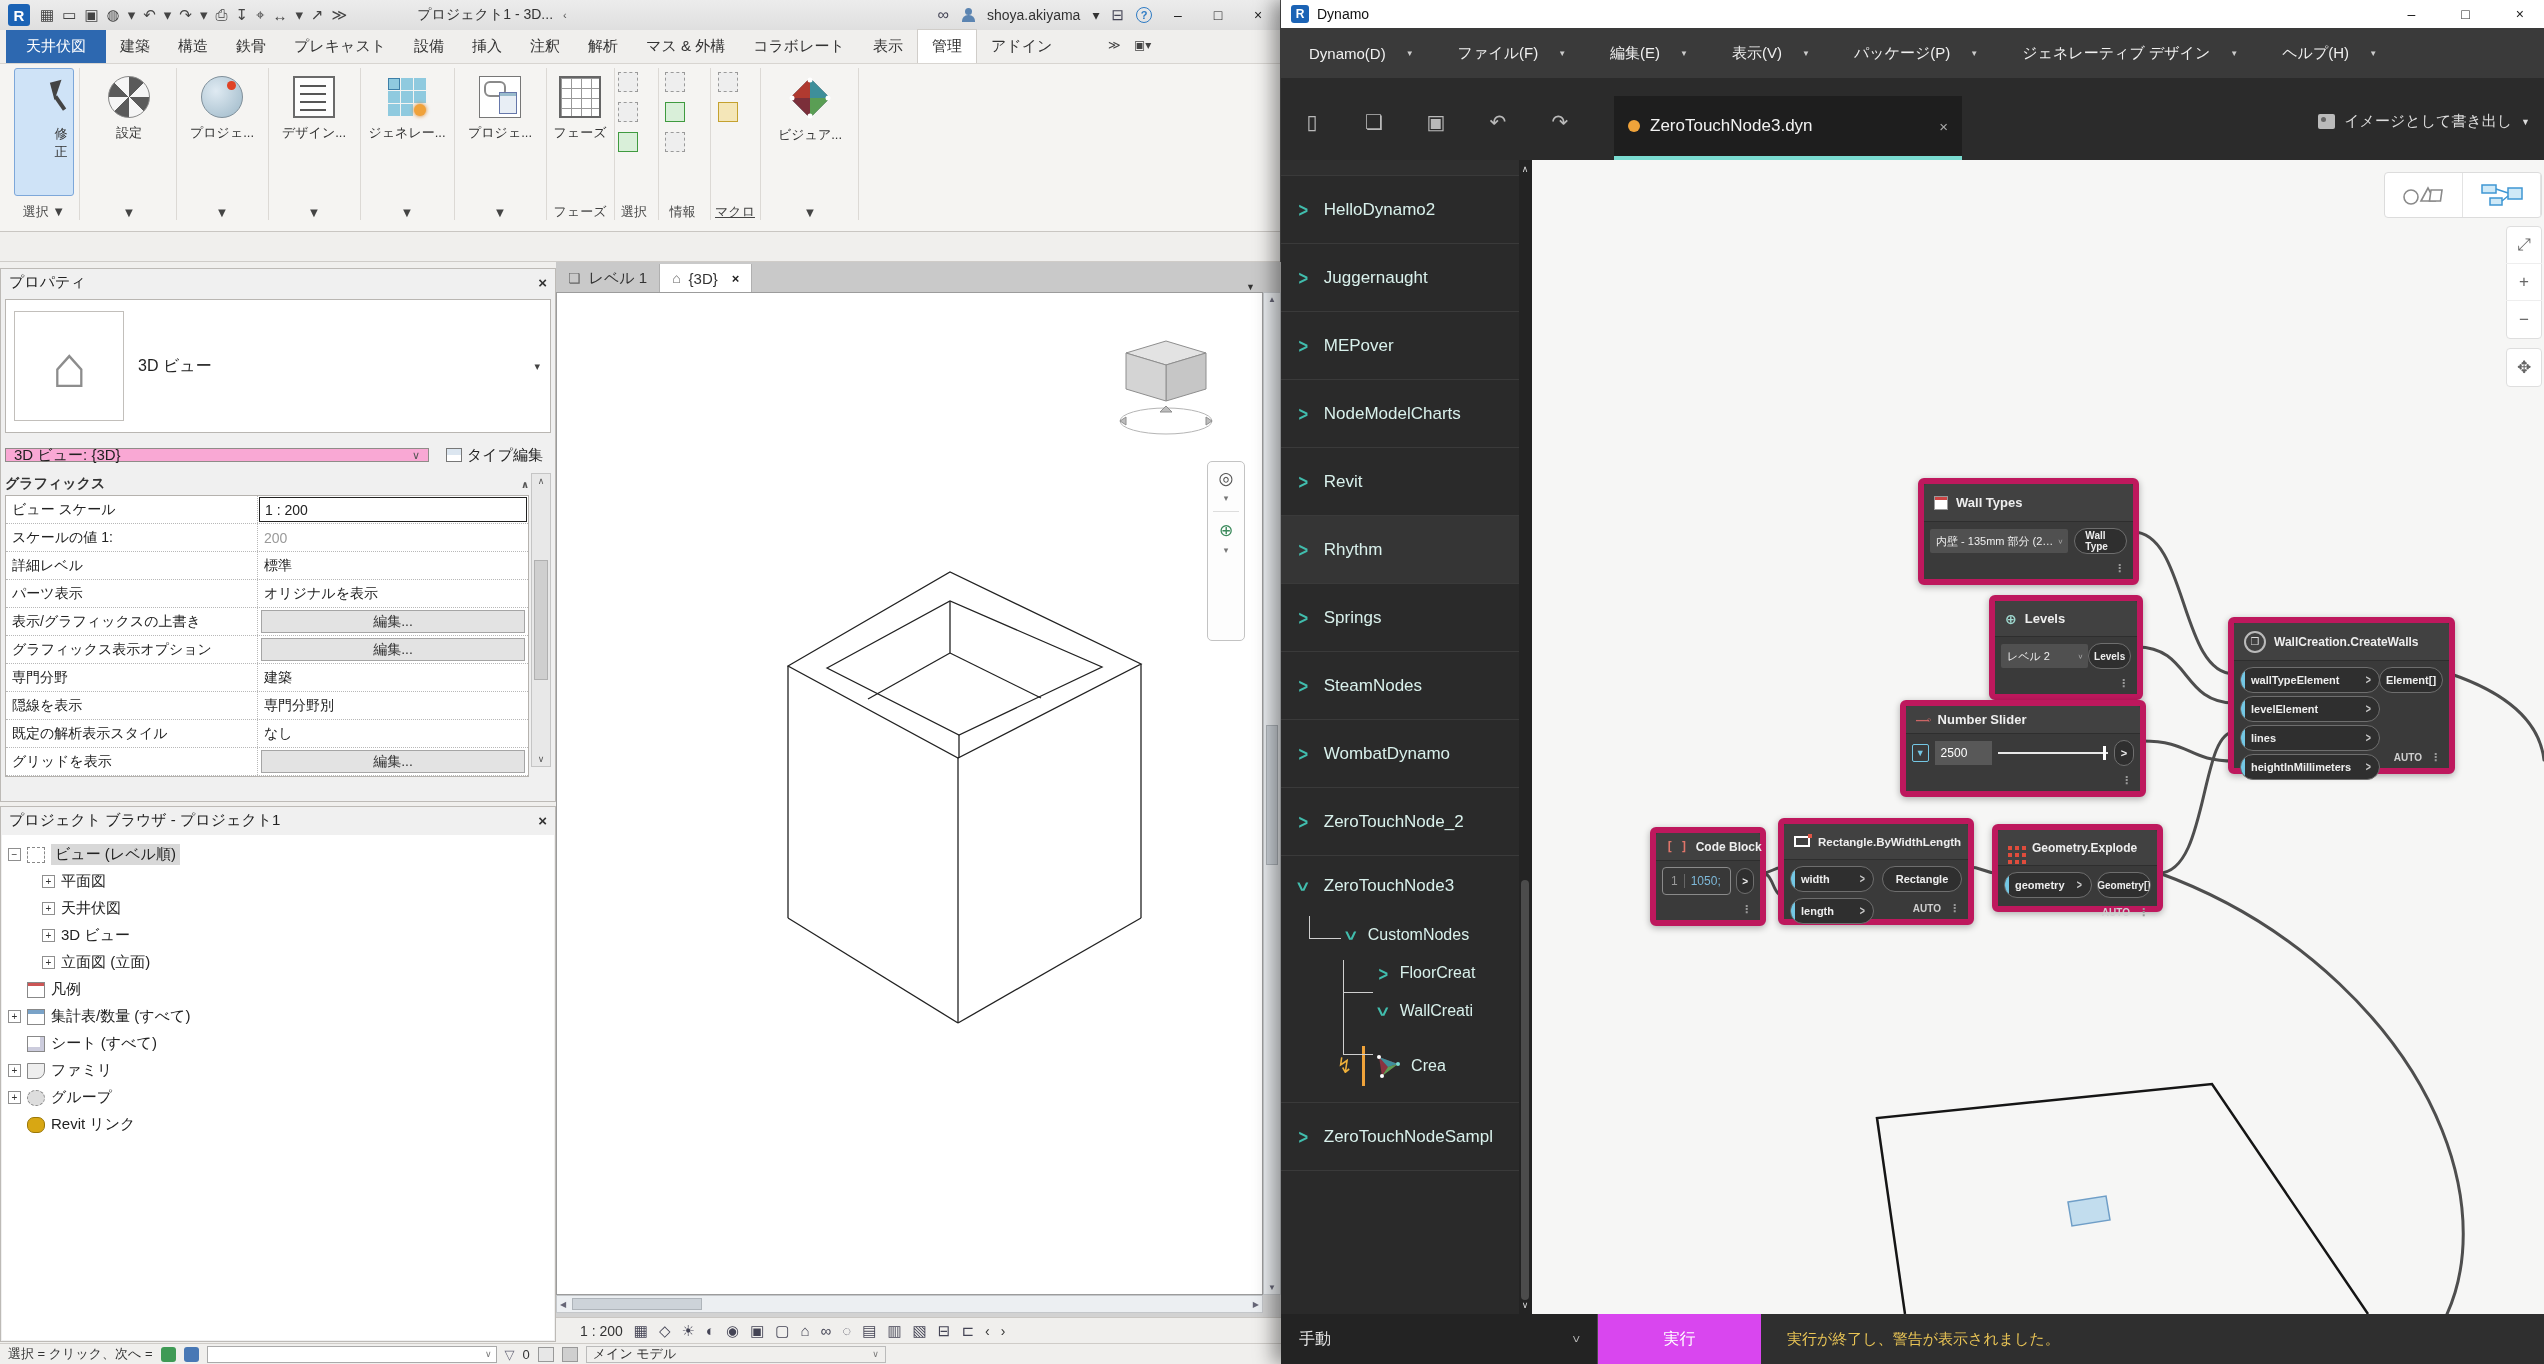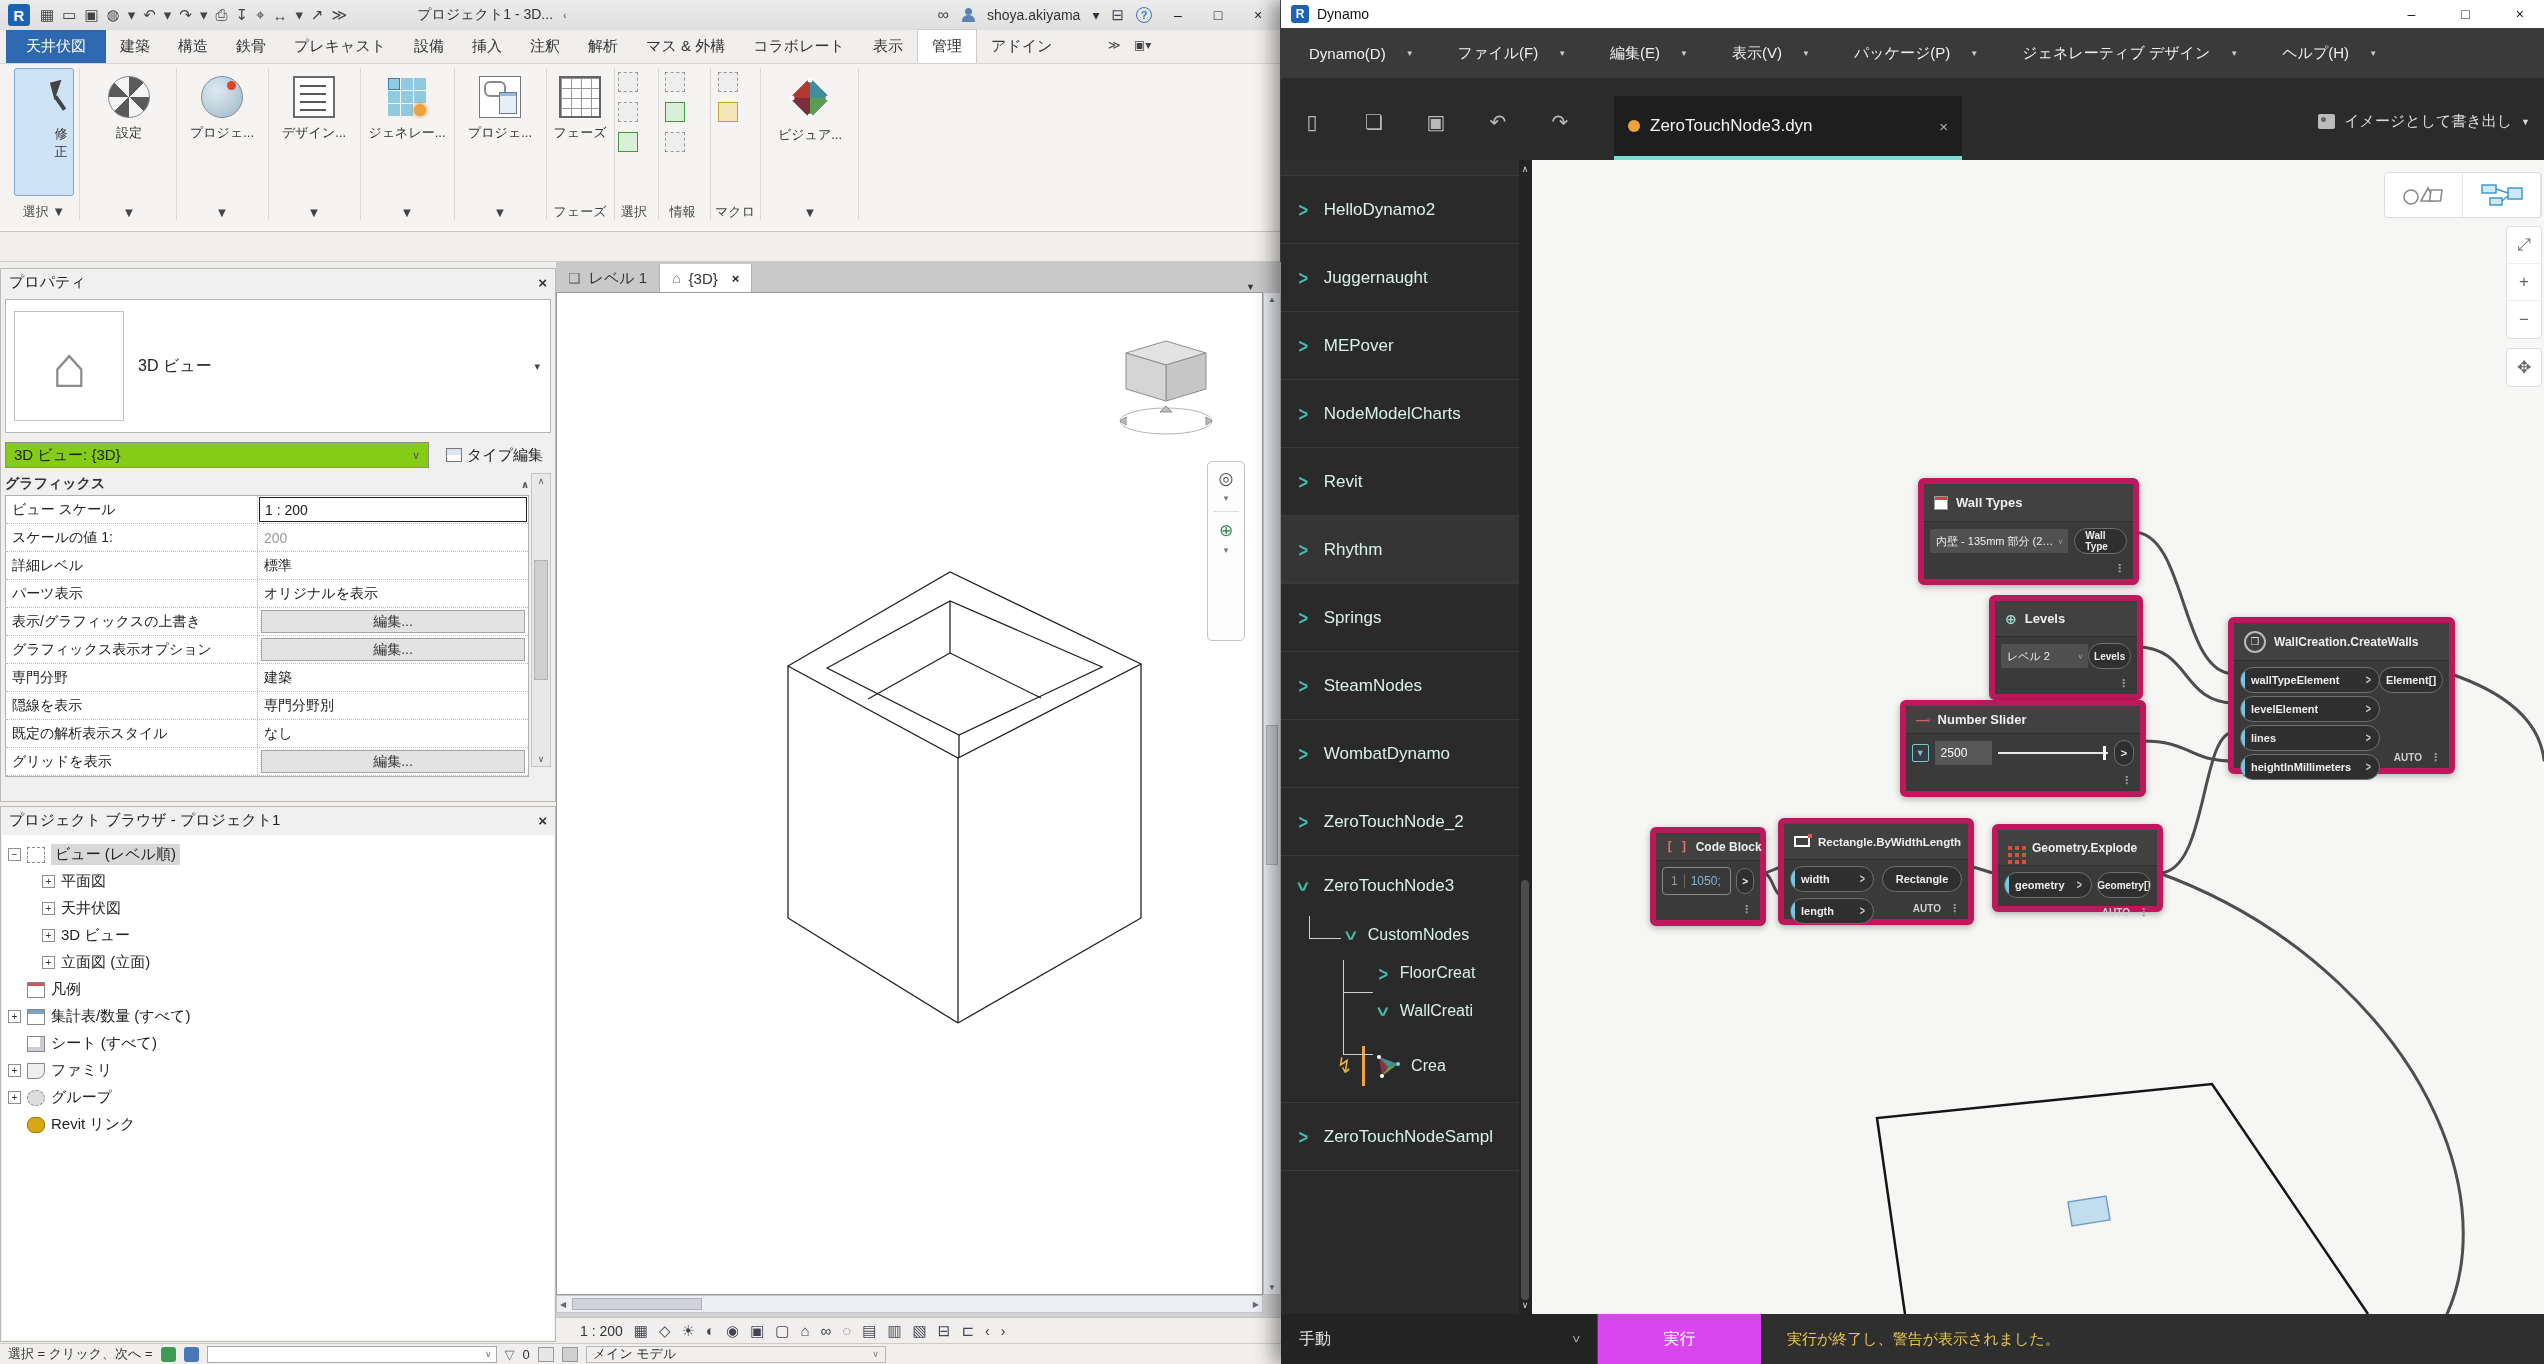--- a/index.html
+++ b/index.html
@@ -56,21 +56,21 @@
 .optbar{position:absolute;left:0;top:232px;width:100%;height:30px;background:#f0efed;border-bottom:1px solid #cfccc8}
 
 .pal{position:absolute;background:#f0f0f0;border:1px solid #bdbab6}
 .pal-h{height:26px;display:flex;align-items:center;padding:0 8px;font-size:15px;color:#222}
 .pal-h .x{margin-left:auto;font-size:15px;color:#333;font-weight:bold}
 .prev-box{position:absolute;left:4px;top:30px;right:4px;height:134px;background:#fff;border:1px solid #b9b6b2;display:flex;align-items:center}
 .prev-ic{width:110px;height:110px;margin-left:8px;border:1px solid #c2bfbb;display:flex;align-items:center;justify-content:center;font-size:58px;color:#8d8d8d}
 .prev-lb{margin-left:14px;font-size:16px;color:#222}
 .prev-dd{margin-left:auto;margin-right:10px;font-size:11px;color:#444}
 .typesel{position:absolute;left:4px;top:170px;height:32px;display:flex;align-items:center}
-.typesel .combo{width:424px;height:26px;background:#84cc16;border:1px solid #8f8c88;display:flex;align-items:center;padding:0 8px;font-size:15px;color:#222}
+.typesel .combo{width:424px;height:14px;background:#f9a8d4;border:1px solid #8f8c88;display:flex;align-items:center;padding:0 8px;font-size:15px;color:#222}
 .typesel .combo .dd{margin-left:auto;font-size:11px;color:#555}
 .typeedit{margin-left:8px;height:30px;display:flex;align-items:center;gap:5px;padding:0 8px;font-size:15px;color:#222;border:1px solid transparent}
 .typeedit .tic{width:16px;height:14px;border:1px solid #777;background:linear-gradient(#dce6f0 50%,#fff 50%)}
 .sect{position:absolute;left:4px;top:204px;width:524px;height:22px;display:flex;align-items:center;font-size:14px;font-weight:bold;color:#333}
 .sect .car{margin-left:auto;font-size:10px;color:#555}
 .ptable{position:absolute;left:4px;top:226px;width:524px;background:#fff;border:1px solid #b5b2ae}
 .prow{display:flex;height:28px;border-bottom:1px dotted #b8b8b8;font-size:14px;color:#222}
 .prow .pl{width:252px;padding:0 6px;display:flex;align-items:center;border-right:1px dotted #b8b8b8;white-space:nowrap;overflow:hidden}
 .prow .pv{flex:1;display:flex;align-items:center;padding:0 6px;white-space:nowrap;overflow:hidden}
 .prow .pv.input{border:1.5px solid #222;margin:1px;padding:0 5px}
@@ -332,21 +332,21 @@
       <div class="grouplbls" id="grouplbls">
           <div class="gl" style="left: 14px; width: 60px;">選択 ▼</div>
           <div class="gl" style="left: 84px; width: 90px;">▼</div>
           <div class="gl" style="left: 178px; width: 88px;">▼</div>
           <div class="gl" style="left: 270px; width: 88px;">▼</div>
           <div class="gl" style="left: 362px; width: 90px;">▼</div>
           <div class="gl" style="left: 456px; width: 88px;">▼</div>
           <div class="gl" style="left: 548px; width: 64px;">フェーズ</div>
           <div class="gl" style="left: 613px; width: 42px;">選択</div>
           <div class="gl" style="left: 660px; width: 45px;">情報</div>
-          <div class="gl" style="left: 715px; width: 40px;">マクロ</div>
+          <div class="gl" style="left: 715px; width: 40px; text-decoration: underline;">マクロ</div>
           <div class="gl" style="left: 765px; width: 90px;">▼</div>
         </div>
     </div>
 
     <div class="optbar"></div>
 
     <div class="pal" style="left:0;top:268px;width:556px;height:534px">
       <div class="pal-h">
         <span>プロパティ</span>
         <span class="x">×</span>

